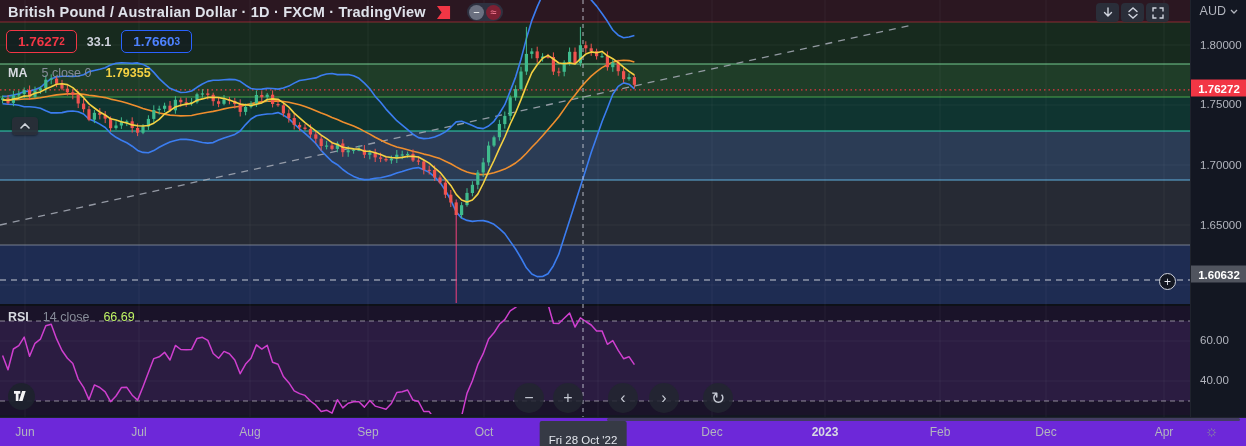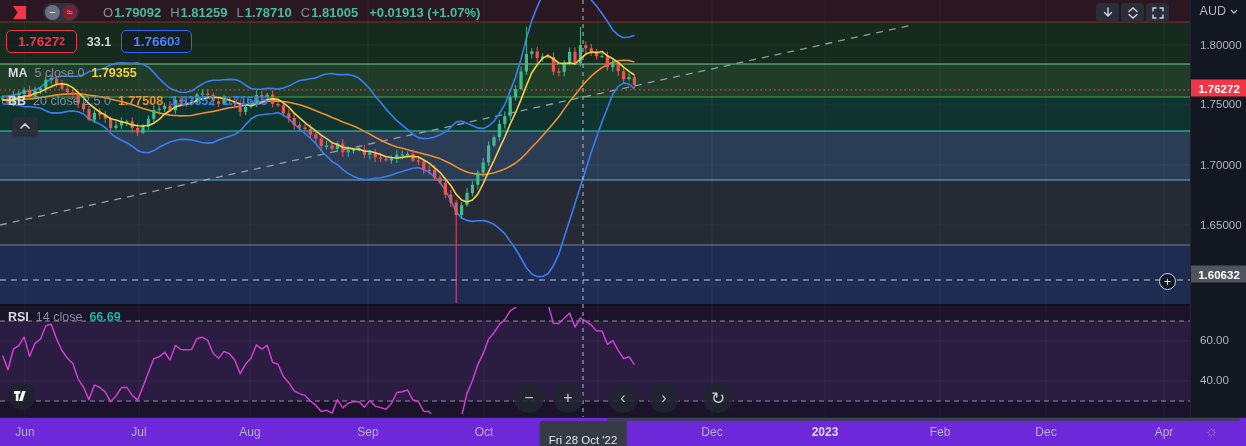--- a/index.html
+++ b/index.html
@@ -20,21 +20,21 @@
   .ohlc .v{color:#3fbfa0;margin-left:1px;}
   .chg{color:#3fbfa0;font-size:13px;font-weight:700;margin-left:2px;}
   
   .quote{position:absolute;left:6px;top:30px;display:flex;align-items:center;gap:10px;z-index:30;}
   .qbtn{border-radius:5px;padding:2px 11px;font-size:13.5px;font-weight:700;background:rgba(19,23,34,.55);cursor:pointer;line-height:17px;}
   .qsell{border:1px solid #f23645;color:#f23645;}
   .qbuy{border:1px solid #2962ff;color:#4e82ff;}
   .qsup{font-size:10px;vertical-align:top;}
   .spread{color:#cfd3dd;font-size:12.5px;font-weight:700;}
   
-  .ind{position:absolute;left:8px;display:flex;gap:7px;align-items:flex-end;font-size:12.5px;z-index:30;white-space:nowrap;cursor:pointer;}
+  .ind{position:absolute;left:8px;display:flex;gap:14px;align-items:flex-end;font-size:12.5px;z-index:30;white-space:nowrap;cursor:pointer;}
   .ind .nm{color:#d6d9e0;font-weight:700;}
   .ind .pr{color:#868b98;}
   
   .paxis{position:absolute;left:1190px;top:0;width:56px;height:417px;background:#131722;border-left:1px solid #1f232d;z-index:20;cursor:ns-resize;}
   .taxis{position:absolute;left:0;top:417px;width:1246px;height:29px;background:#6d28d9;border-top:1px solid #1f232d;z-index:20;cursor:ew-resize;}
   .pl{position:absolute;left:9px;font-size:11.5px;color:#b2b5be;transform:translateY(-50%);}
   .pbadge{position:absolute;left:0;width:56px;height:17px;display:flex;align-items:center;justify-content:center;
           font-size:11.5px;font-weight:700;transform:translateY(-50%);}
   .tl{position:absolute;top:7px;font-size:12px;color:#b2b5be;transform:translateX(-50%);}
   .tl.major{color:#d7dae2;font-weight:700;}
@@ -353,60 +353,47 @@
       <g>
         <polyline points="2.6,99.9 8.0,100.3 13.4,99.1 18.8,98.1 24.2,96.1 29.6,95.8 35.0,93.3 40.4,91.9 45.8,89.0 51.2,86.7 56.6,84.2 62.0,83.8 67.4,84.6 72.8,87.6 78.2,92.6 83.6,97.7 89.0,103.9 94.4,108.0 99.8,112.0 105.2,115.0 110.6,118.8 116.0,120.0 121.4,121.7 126.8,123.0 132.2,124.9 137.6,125.8 143.0,126.0 148.4,125.5 153.8,123.2 159.2,119.4 164.6,114.0 170.0,110.7 175.4,106.9 180.8,105.3 186.2,104.1 191.6,103.4 197.0,100.2 202.4,98.9 207.8,97.4 213.2,97.2 218.6,97.5 224.0,98.6 229.4,100.1 234.8,101.9 240.2,104.1 245.6,104.7 251.0,105.5 256.4,104.3 261.8,102.9 267.2,99.5 272.6,98.9 278.0,99.2 283.4,102.9 288.8,107.1 294.2,113.1 299.6,117.8 305.0,122.6 310.4,126.8 315.8,130.9 321.2,135.1 326.6,138.7 332.0,142.7 337.4,144.5 342.8,147.2 348.2,148.1 353.6,148.9 359.0,149.1 364.4,151.3 369.8,151.3 375.2,152.8 380.6,154.6 386.0,156.7 391.4,157.5 396.8,158.0 402.2,157.4 407.6,156.4 413.0,156.4 418.4,157.0 423.8,160.0 429.2,163.1 434.6,167.9 440.0,172.3 445.4,178.9 450.8,185.4 456.2,194.4 461.6,200.0 467.0,202.0 472.4,200.0 477.8,194.1 483.2,183.5 488.6,171.6 494.0,160.5 499.4,148.4 504.8,137.0 510.2,124.0 515.6,112.7 521.0,99.6 526.4,85.6 531.8,72.7 537.2,64.8 542.6,58.3 548.0,55.4 553.4,59.0 558.8,63.0 564.2,63.8 569.6,62.9 575.0,64.0 580.4,58.8 585.8,54.1 591.2,51.9 596.6,52.8 602.0,51.4 607.4,55.8 612.8,58.7 618.2,62.6 623.6,67.2 629.0,71.4 634.4,75.0" fill="none" stroke="#f5d142" stroke-width="1.6" stroke-linejoin="round" clip-path="url(#mc)"></polyline>
       </g>
       <g>
         <polyline points="2.6,355.4 8.0,369.7 13.4,349.0 18.8,345.6 24.2,337.1 29.6,356.2 35.0,343.3 40.4,339.2 45.8,325.8 51.2,324.3 56.6,338.9 62.0,350.5 67.4,358.3 72.8,363.5 78.2,379.1 83.6,387.3 89.0,399.6 94.4,384.9 99.8,387.5 105.2,391.9 110.6,401.7 116.0,396.0 121.4,387.6 126.8,387.3 132.2,395.2 137.6,400.1 143.0,386.7 148.4,372.5 153.8,358.6 159.2,356.8 164.6,352.3 170.0,360.0 175.4,345.4 180.8,349.5 186.2,349.8 191.6,349.4 197.0,338.4 202.4,337.3 207.8,340.4 213.2,353.5 218.6,358.3 224.0,351.4 229.4,353.8 234.8,359.9 240.2,373.7 245.6,364.1 251.0,358.3 256.4,344.9 261.8,349.1 267.2,345.3 272.6,362.3 278.0,364.3 283.4,376.5 288.8,382.7 294.2,390.9 299.6,393.6 305.0,395.4 310.4,401.0 315.8,405.2 321.2,411.5 326.6,410.2 332.0,413.1 337.4,399.7 342.8,407.9 348.2,403.3 353.6,401.8 359.0,401.7 364.4,407.1 369.8,400.5 375.2,406.1 380.6,407.6 386.0,409.2 391.4,403.5 396.8,392.5 402.2,391.7 407.6,390.0 413.0,400.1 418.4,401.4 423.8,411.5 429.2,411.6 434.6,419.0 440.0,423.1 445.4,430.7 450.8,434.4 456.2,439.0 461.6,416.2 467.0,393.4 472.4,380.7 477.8,364.7 483.2,353.7 488.6,338.9 494.0,332.8 499.4,324.3 504.8,319.6 510.2,310.8 515.6,307.4 521.0,301.1 526.4,296.1 531.8,295.4 537.2,304.2 542.6,303.5 548.0,304.2 553.4,323.3 558.8,323.5 564.2,318.2 569.6,313.1 575.0,327.0 580.4,317.8 585.8,321.5 591.2,325.0 596.6,331.0 602.0,330.9 607.4,344.3 612.8,340.6 618.2,350.4 623.6,358.7 629.0,356.7 634.4,364.6" fill="none" stroke="#cf3fcf" stroke-width="1.5" stroke-linejoin="round" clip-path="url(#rc)"></polyline>
       </g>
       <line x1="583" y1="0" x2="583" y2="417" stroke="#c5c9d4" stroke-width="1" stroke-dasharray="4 4" opacity=".9"></line>
     </svg>
 
   <div class="hdr">
+    <span class="sym-title">British Pound / Australian Dollar · 1D · FXCM · TradingView</span>
     <svg class="tv-mark" viewBox="0 0 16 16">
       <path d="M1 1h14v14H1l5-7z" fill="#f23645"></path>
     </svg>
     <span class="pill">
       <span class="pc pc-minus">−</span>
       <span class="pc pc-approx">≈</span>
     </span>
-    <span class="ohlc">
-      <span><span class="k">O</span><span class="v">1.79092</span></span>
-      <span><span class="k">H</span><span class="v">1.81259</span></span>
-      <span><span class="k">L</span><span class="v">1.78710</span></span>
-      <span><span class="k">C</span><span class="v">1.81005</span></span>
-      <span class="chg">+0.01913 (+1.07%)</span>
-    </span>
   </div>
 
   <div class="quote">
     <span class="qbtn qsell"><span>1.7627</span><span class="qsup">2</span></span>
     <span class="spread">33.1</span>
     <span class="qbtn qbuy"><span>1.7660</span><span class="qsup">3</span></span>
   </div>
 
   <div class="ind" style="top:66px;">
     <span class="nm">MA</span>
     <span class="pr">5 close 0</span>
     <span style="color:#f5d142;font-weight:700;">1.79355</span>
   </div>
 
-  <div class="ind" style="top:94px;">
-    <span class="nm">BB</span>
-    <span class="pr">20 close 2.5 0</span>
-    <span style="color:#ef8e2e;font-weight:700;">1.77508</span>
-    <span style="color:#3b7df0;font-weight:700;">1.83352</span>
-    <span style="color:#3b7df0;font-weight:700;">1.71665</span>
-  </div>
 
   <div class="ind" style="top:310px;">
     <span class="nm">RSI</span>
     <span class="pr">14 close</span>
-    <span style="color:#14b8a6;font-weight:700;">66.69</span>
+    <span style="color:#bef264;font-weight:400;">66.69</span>
   </div>
 
   <div class="collapse-btn">
     <svg width="10" height="6" viewBox="0 0 10 6">
       <path d="M1 5l4-4 4 4" stroke="#d1d4dc" stroke-width="1.6" fill="none" stroke-linecap="round"></path>
     </svg>
   </div>
 
   <div class="sqbtn" style="left:1096px;top:3px;">
     <svg width="12" height="12" viewBox="0 0 12 12">

